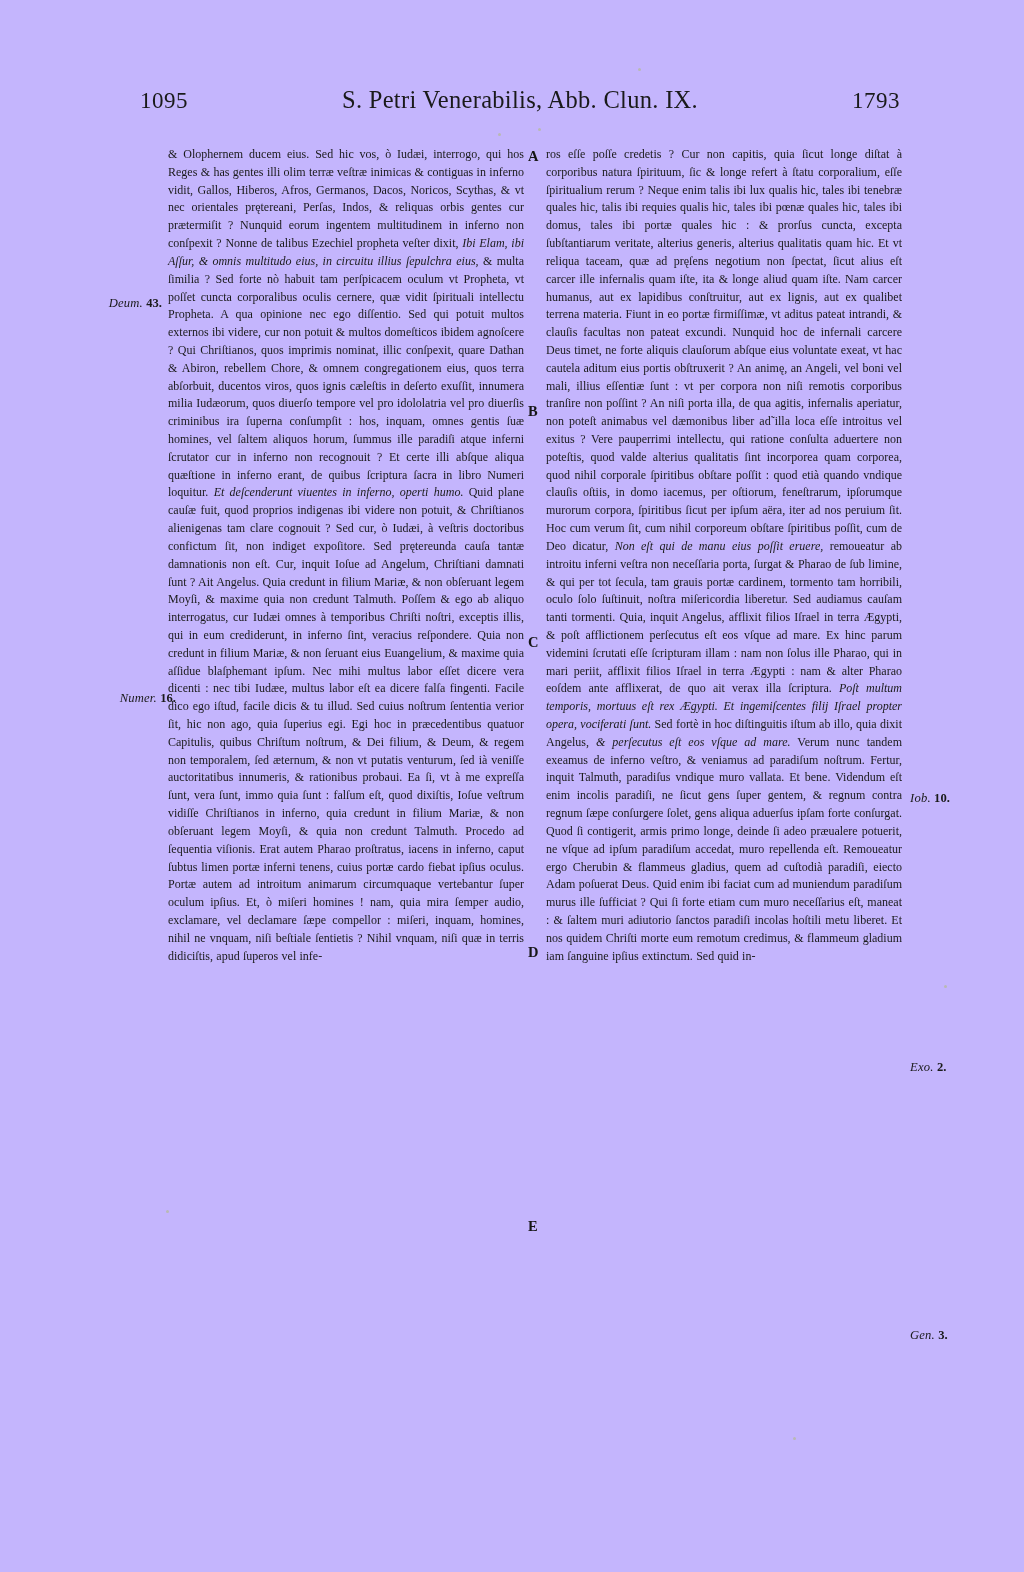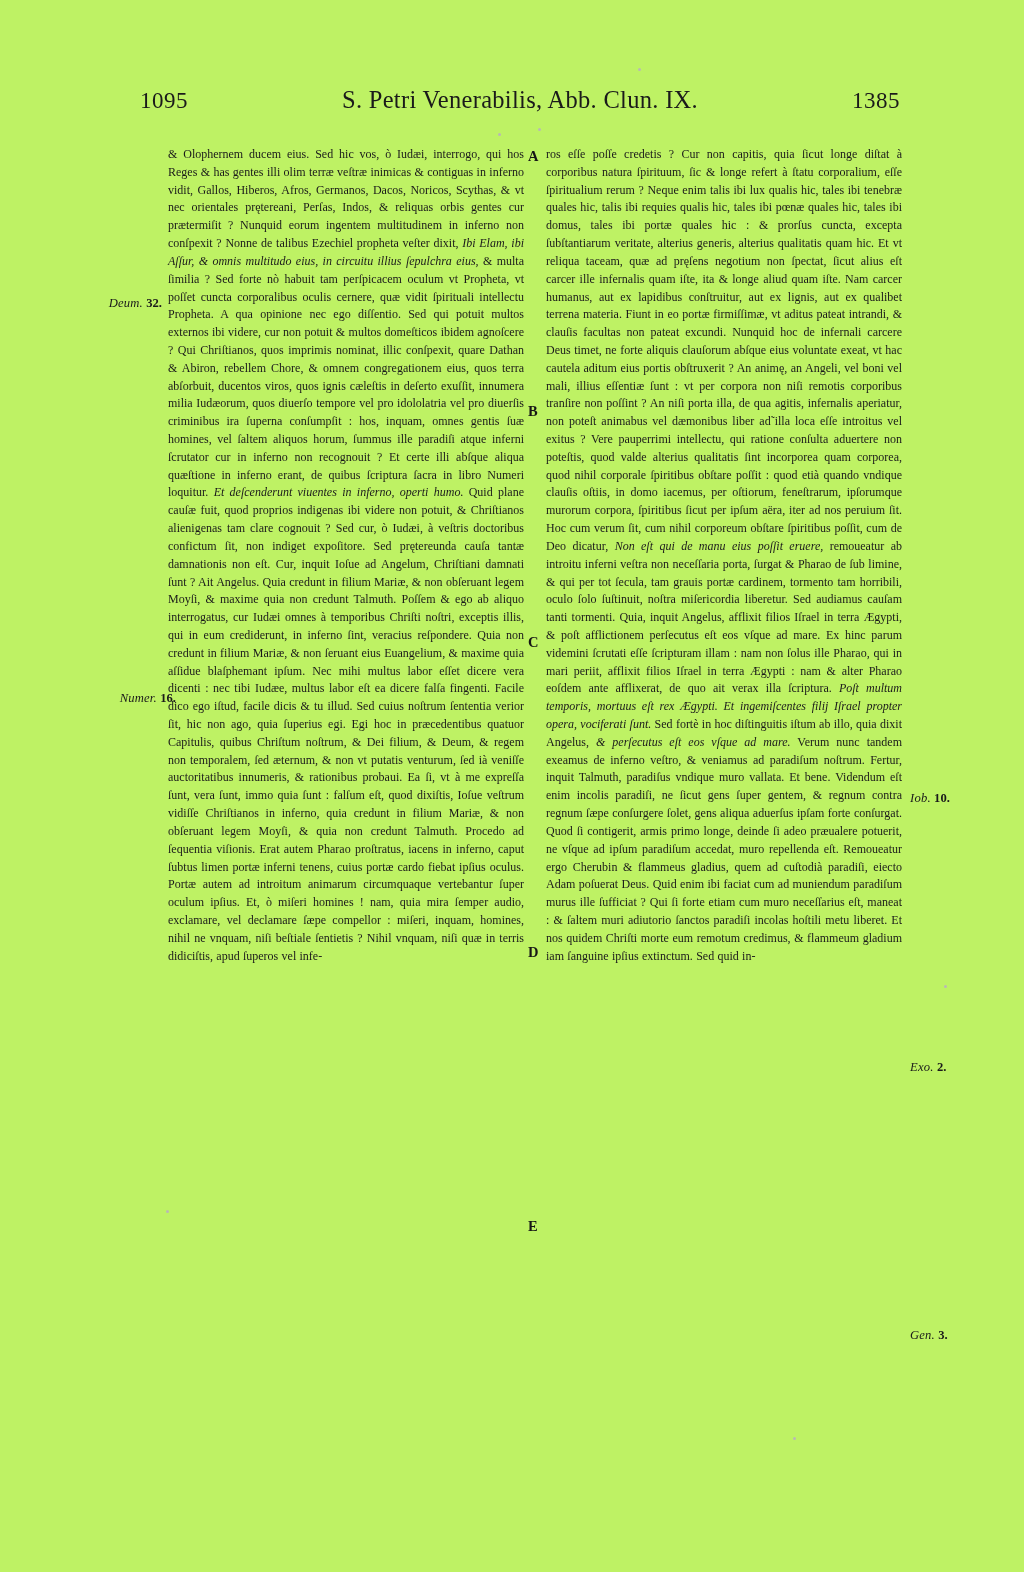--- a/index.html
+++ b/index.html
@@ -12,21 +12,21 @@
     height: 1572px;
     position: relative;
     font-family: "Liberation Serif", "DejaVu Serif", serif;
     color: #1a1a1a;
     overflow: hidden;
   }
 
   .page {
     position: absolute;
     inset: 0;
-    background: #bef264;
+    background: #c4b5fd;
   }
 
   
   .runhead {
     position: absolute;
     top: 86px;
     left: 140px;
     width: 760px;
     height: 36px;
     display: flex;
@@ -103,37 +103,37 @@
   }
 </style>
 </head>
 <body>
 
 <div class="page">
 
   <div class="runhead">
     <span class="folio-num">1095</span>
     <span class="runhead-title">S. Petri Venerabilis, Abb. Clun. IX.</span>
-    <span class="folio-num">1385</span>
+    <span class="folio-num">1793</span>
   </div>
 
   <div class="columns">
 
     <div class="col">
       <p class="lastpara"><span>&amp; Olophernem ducem eius. Sed hic vos, ò Iudæi, interrogo, qui hos Reges &amp; has gentes illi olim terræ veſtræ inimicas &amp; contiguas in inferno vidit, Gallos, Hiberos, Afros, Germanos, Dacos, Noricos, Scythas, &amp; vt nec orientales prętereani, Perſas, Indos, &amp; reliquas orbis gentes cur prætermiſit ? Nunquid eorum ingentem multitudinem in inferno non conſpexit ? Nonne de talibus Ezechiel propheta veſter dixit, </span><span class="it">Ibi Elam, ibi Aſſur, &amp; omnis multitudo eius, in circuitu illius ſepulchra eius,</span><span> &amp; multa ſimilia ? Sed forte nò habuit tam perſpicacem oculum vt Propheta, vt poſſet cuncta corporalibus oculis cernere, quæ vidit ſpirituali intellectu Propheta. A qua opinione nec ego diſſentio. Sed qui potuit multos externos ibi videre, cur non potuit &amp; multos domeſticos ibidem agnoſcere ? Qui Chriſtianos, quos imprimis nominat, illic conſpexit, quare Dathan &amp; Abiron, rebellem Chore, &amp; omnem congregationem eius, quos terra abſorbuit, ducentos viros, quos ignis cæleſtis in deſerto exuſſit, innumera milia Iudæorum, quos diuerſo tempore vel pro idololatria vel pro diuerſis criminibus ira ſuperna conſumpſit : hos, inquam, omnes gentis ſuæ homines, vel ſaltem aliquos horum, ſummus ille paradiſi atque inferni ſcrutator cur in inferno non recognouit ? Et certe illi abſque aliqua quæſtione in inferno erant, de quibus ſcriptura ſacra in libro Numeri loquitur. </span><span class="it">Et deſcenderunt viuentes in inferno, operti humo.</span><span> Quid plane cauſæ fuit, quod proprios indigenas ibi videre non potuit, &amp; Chriſtianos alienigenas tam clare cognouit ? Sed cur, ò Iudæi, à veſtris doctoribus confictum ſit, non indiget expoſitore. Sed prętereunda cauſa tantæ damnationis non eſt. Cur, inquit Ioſue ad Angelum, Chriſtiani damnati ſunt ? Ait Angelus. Quia credunt in filium Mariæ, &amp; non obſeruant legem Moyſi, &amp; maxime quia non credunt Talmuth. Poſſem &amp; ego ab aliquo interrogatus, cur Iudæi omnes à temporibus Chriſti noſtri, exceptis illis, qui in eum crediderunt, in inferno ſint, veracius reſpondere. Quia non credunt in filium Mariæ, &amp; non ſeruant eius Euangelium, &amp; maxime quia aſſidue blaſphemant ipſum. Nec mihi multus labor eſſet dicere vera dicenti : nec tibi Iudæe, multus labor eſt ea dicere falſa fingenti. Facile dico ego iſtud, facile dicis &amp; tu illud. Sed cuius noſtrum ſententia verior ſit, hic non ago, quia ſuperius egi. Egi hoc in præcedentibus quatuor Capitulis, quibus Chriſtum noſtrum, &amp; Dei filium, &amp; Deum, &amp; regem non temporalem, ſed æternum, &amp; non vt putatis venturum, ſed ià veniſſe auctoritatibus innumeris, &amp; rationibus probaui. Ea ſi, vt à me expreſſa ſunt, vera ſunt, immo quia ſunt : falſum eſt, quod dixiſtis, Ioſue veſtrum vidiſſe Chriſtianos in inferno, quia credunt in filium Mariæ, &amp; non obſeruant legem Moyſi, &amp; quia non credunt Talmuth. Procedo ad ſequentia viſionis. Erat autem Pharao proſtratus, iacens in inferno, caput ſubtus limen portæ inferni tenens, cuius portæ cardo fiebat ipſius oculus. Portæ autem ad introitum animarum circumquaque vertebantur ſuper oculum ipſius. Et, ò miſeri homines ! nam, quia mira ſemper audio, exclamare, vel declamare ſæpe compellor : miſeri, inquam, homines, nihil ne vnquam, niſi beſtiale ſentietis ? Nihil vnquam, niſi quæ in terris didiciſtis, apud ſuperos vel infe-</span></p>
     </div>
 
     <div class="col">
       <p class="lastpara"><span>ros eſſe poſſe credetis ? Cur non capitis, quia ſicut longe diſtat à corporibus natura ſpirituum, ſic &amp; longe refert à ſtatu corporalium, eſſe ſpiritualium rerum ? Neque enim talis ibi lux qualis hic, tales ibi tenebræ quales hic, talis ibi requies qualis hic, tales ibi pœnæ quales hic, tales ibi domus, tales ibi portæ quales hic : &amp; prorſus cuncta, excepta ſubſtantiarum veritate, alterius generis, alterius qualitatis quam hic. Et vt reliqua taceam, quæ ad pręſens negotium non ſpectat, ſicut alius eſt carcer ille infernalis quam iſte, ita &amp; longe aliud quam iſte. Nam carcer humanus, aut ex lapidibus conſtruitur, aut ex lignis, aut ex qualibet terrena materia. Fiunt in eo portæ firmiſſimæ, vt aditus pateat intrandi, &amp; clauſis facultas non pateat excundi. Nunquid hoc de infernali carcere Deus timet, ne forte aliquis clauſorum abſque eius voluntate exeat, vt hac cautela aditum eius portis obſtruxerit ? An animę, an Angeli, vel boni vel mali, illius eſſentiæ ſunt : vt per corpora non niſi remotis corporibus tranſire non poſſint ? An niſi porta illa, de qua agitis, infernalis aperiatur, non poteſt animabus vel dæmonibus liber ad˜illa loca eſſe introitus vel exitus ? Vere pauperrimi intellectu, qui ratione conſulta aduertere non poteſtis, quod valde alterius qualitatis ſint incorporea quam corporea, quod nihil corporale ſpiritibus obſtare poſſit : quod etià quando vndique clauſis oſtiis, in domo iacemus, per oſtiorum, feneſtrarum, ipſorumque murorum corpora, ſpiritibus ſicut per ipſum aëra, iter ad nos peruium ſit. Hoc cum verum ſit, cum nihil corporeum obſtare ſpiritibus poſſit, cum de Deo dicatur, </span><span class="it">Non eſt qui de manu eius poſſit eruere,</span><span> remoueatur ab introitu inferni veſtra non neceſſaria porta, ſurgat &amp; Pharao de ſub limine, &amp; qui per tot ſecula, tam grauis portæ cardinem, tormento tam horribili, oculo ſolo ſuſtinuit, noſtra miſericordia liberetur. Sed audiamus cauſam tanti tormenti. Quia, inquit Angelus, afflixit filios Iſrael in terra Ægypti, &amp; poſt afflictionem perſecutus eſt eos vſque ad mare. Ex hinc parum videmini ſcrutati eſſe ſcripturam illam : nam non ſolus ille Pharao, qui in mari periit, afflixit filios Iſrael in terra Ægypti : nam &amp; alter Pharao eoſdem ante afflixerat, de quo ait verax illa ſcriptura. </span><span class="it">Poſt multum temporis, mortuus eſt rex Ægypti. Et ingemiſcentes filij Iſrael propter opera, vociferati ſunt.</span><span> Sed fortè in hoc diſtinguitis iſtum ab illo, quia dixit Angelus, </span><span class="it">&amp; perſecutus eſt eos vſque ad mare.</span><span> Verum nunc tandem exeamus de inferno veſtro, &amp; veniamus ad paradiſum noſtrum. Fertur, inquit Talmuth, paradiſus vndique muro vallata. Et bene. Videndum eſt enim incolis paradiſi, ne ſicut gens ſuper gentem, &amp; regnum contra regnum ſæpe conſurgere ſolet, gens aliqua aduerſus ipſam forte conſurgat. Quod ſi contigerit, armis primo longe, deinde ſi adeo præualere potuerit, ne vſque ad ipſum paradiſum accedat, muro repellenda eſt. Remoueatur ergo Cherubin &amp; flammeus gladius, quem ad cuſtodià paradiſi, eiecto Adam poſuerat Deus. Quid enim ibi faciat cum ad muniendum paradiſum murus ille ſufficiat ? Qui ſi forte etiam cum muro neceſſarius eſt, maneat : &amp; ſaltem muri adiutorio ſanctos paradiſi incolas hoſtili metu liberet. Et nos quidem Chriſti morte eum remotum credimus, &amp; flammeum gladium iam ſanguine ipſius extinctum. Sed quid in-</span></p>
     </div>
 
   </div>
 
   <div id="overlay">
-      <div class="margin-note margin-left" style="top: 296px; left: 70px; width: 92px;"><span>Deum. </span><span class="num">32.</span></div>
+      <div class="margin-note margin-left" style="top: 296px; left: 70px; width: 92px;"><span>Deum. </span><span class="num">43.</span></div>
       <div class="margin-note margin-left" style="top: 691px; left: 84px; width: 92px;"><span>Numer. </span><span class="num">16.</span></div>
       <div class="margin-note margin-right" style="top: 791px; left: 910px; width: 92px;"><span>Iob. </span><span class="num">10.</span></div>
       <div class="margin-note margin-right" style="top: 1060px; left: 910px; width: 92px;"><span>Exo. </span><span class="num">2.</span></div>
       <div class="margin-note margin-right" style="top: 1328px; left: 910px; width: 92px;"><span>Gen. </span><span class="num">3.</span></div>
       <div class="section-letter" style="top: 148px; left: 528px;">A</div>
       <div class="section-letter" style="top: 403px; left: 528px;">B</div>
       <div class="section-letter" style="top: 634px; left: 528px;">C</div>
       <div class="section-letter" style="top: 944px; left: 528px;">D</div>
       <div class="section-letter" style="top: 1218px; left: 528px;">E</div>
     </div>

